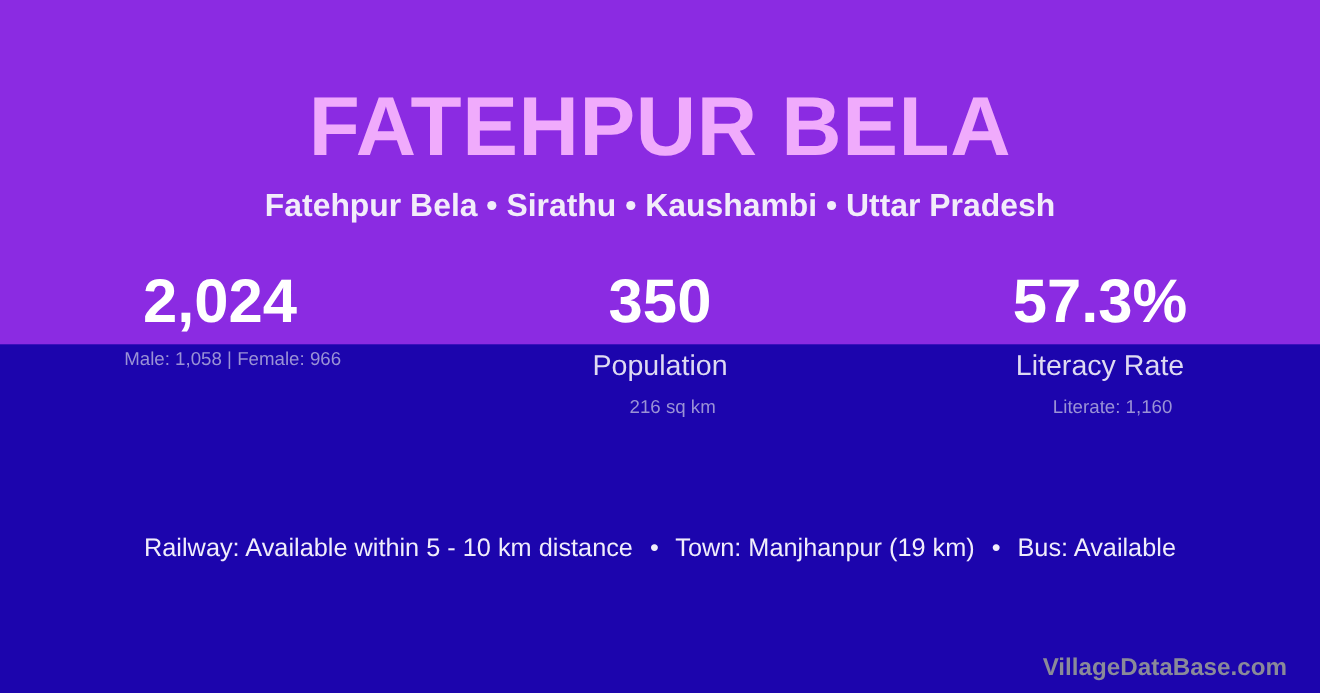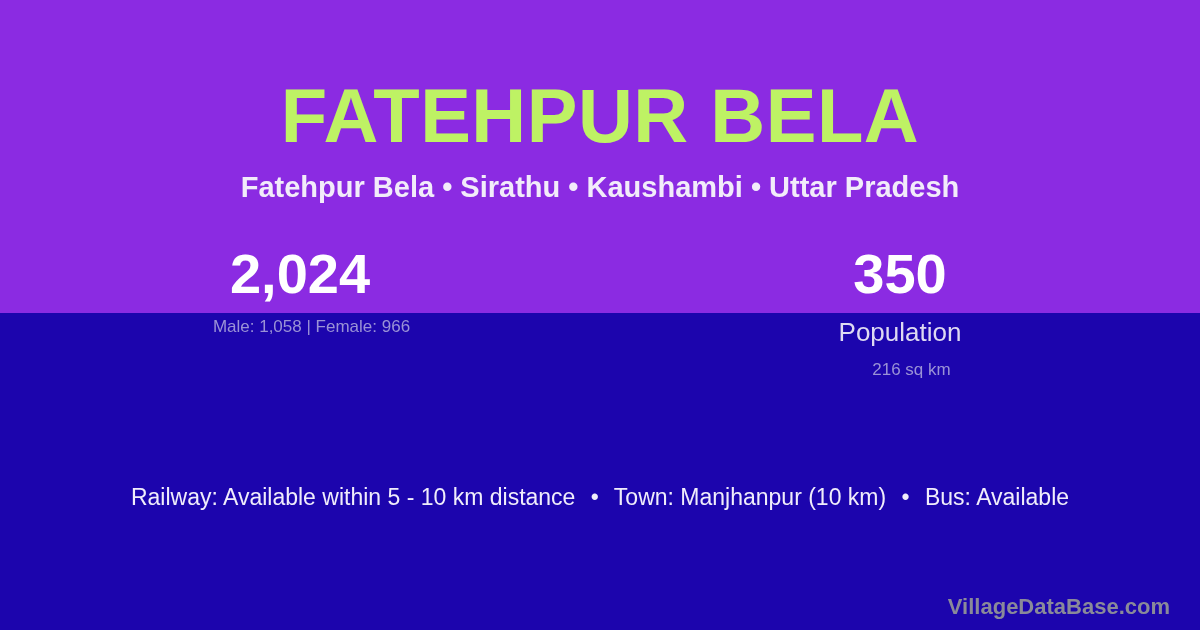--- a/index.html
+++ b/index.html
@@ -39,21 +39,21 @@
     width: 1200px;
     text-align: center;
   }
   .title {
     margin: 0;
     padding-top: 78px;
     font-size: 76px;
     line-height: 1.0;
     font-weight: bold;
     letter-spacing: 0.5px;
-    color: #bef264;
+    color: #f0abfc;
   }
   .subtitle {
     margin: 0;
     padding-top: 19px;
     font-size: 29px;
     line-height: 1.0;
     font-weight: bold;
     color: #F2ECFA;
   }
 
@@ -143,26 +143,31 @@
       <div class="stat-value">2,024</div>
       <div class="stat-sub">Male: 1,058 | Female: 966</div>
     </div>
 
     <div class="stat">
       <div class="stat-value">350</div>
       <div class="stat-label">Population</div>
       <div class="stat-sub">216 sq km</div>
     </div>
 
+    <div class="stat">
+      <div class="stat-value">57.3%</div>
+      <div class="stat-label">Literacy Rate</div>
+      <div class="stat-sub">Literate: 1,160</div>
+    </div>
 
   </div>
 
   <div class="amenities">
     <span>Railway: Available within 5 - 10 km distance</span>
     <span class="sep">•</span>
-    <span>Town: Manjhanpur (10 km)</span>
+    <span>Town: Manjhanpur (19 km)</span>
     <span class="sep">•</span>
     <span>Bus: Available</span>
   </div>
 
   <div class="brand">VillageDataBase.com</div>
 
 </div>
 
 </body></html>

